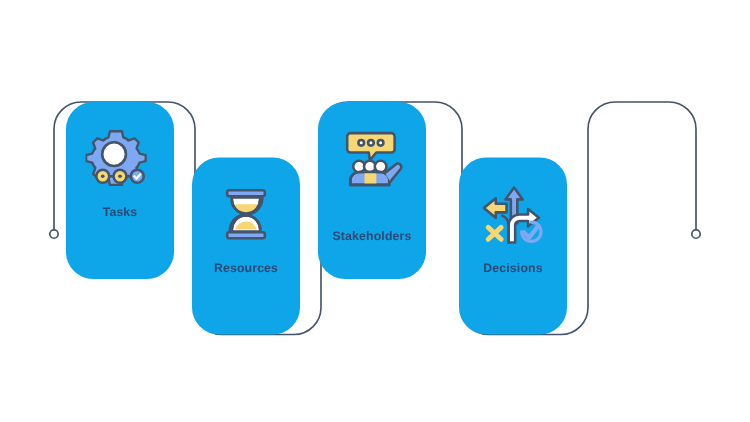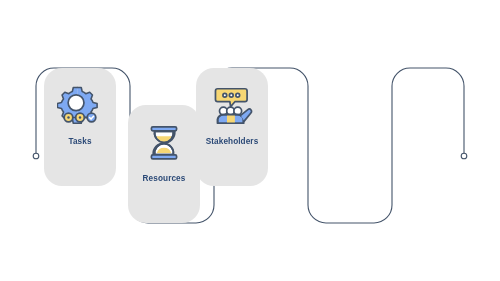--- a/index.html
+++ b/index.html
@@ -23,21 +23,21 @@
     top: 0;
     left: 0;
     width: 500px;
     height: 281px;
   }
   .card {
     position: absolute;
     width: 72px;
     height: 118px;
     border-radius: 18px;
-    background: #e5e5e5;
+    background: #0ea5e9;
     display: flex;
     flex-direction: column;
     align-items: center;
     justify-content: flex-start;
     box-sizing: border-box;
   }
   .card.up   { top: 68px; }
   .card.down { top: 105px; }
   .card-icon {
     margin-top: 15px;
@@ -128,21 +128,21 @@
         <path d="M19 16 h26 a13 13 0 0 1 -13 15 a13 13 0 0 1 -13 -15 z" fill="none"></path>
         <path d="M19 48 h26 a13 13 0 0 0 -13 -15 a13 13 0 0 0 -13 15 z" fill="none"></path>
 
         <rect x="14.5" y="9.5" width="35" height="5.5" rx="2" fill="#7ea9f2"></rect>
         <rect x="14.5" y="48.5" width="35" height="5.5" rx="2" fill="#7ea9f2"></rect>
       </g>
     </svg>
     <div class="card-label">Resources</div>
   </div>
 
-  <div class="card up" style="left:196px;">
+  <div class="card up" style="left:212px;gap:16px;">
     <svg class="card-icon" viewBox="0 0 64 64">
       <g stroke="#44546a" stroke-width="2.4" stroke-linejoin="round" stroke-linecap="round">
 
         <path d="M12 8 h38 a3 3 0 0 1 3 3 v12 a3 3 0 0 1 -3 3 h-14 l-6 7 -1 -7 h-17
                  a3 3 0 0 1 -3 -3 v-12 a3 3 0 0 1 3 -3 z" fill="#f7d774"></path>
         <circle cx="22" cy="17" r="2.6" fill="#ffffff"></circle>
         <circle cx="31" cy="17" r="2.6" fill="#ffffff"></circle>
         <circle cx="40" cy="17" r="2.6" fill="#ffffff"></circle>
 
         <circle cx="20" cy="39" r="5.4" fill="#ffffff"></circle>
@@ -152,15 +152,39 @@
         <path d="M12 50 a9 9 0 0 1 9 -6 h18 a9 9 0 0 1 9 6 v6 h-36 z" fill="#7ea9f2"></path>
         <rect x="25" y="44" width="11" height="12" fill="#f7d774" stroke="none"></rect>
         <path d="M12 50 a9 9 0 0 1 9 -6 h18 a9 9 0 0 1 9 6 v6 h-36 z" fill="none"></path>
 
         <path d="M44 45 l10 -8 a3.2 3.2 0 0 1 4 5 l-9 11" fill="#7ea9f2"></path>
       </g>
     </svg>
     <div class="card-label">Stakeholders</div>
   </div>
 
+  <div class="card down" style="left:306px;">
+    <svg class="card-icon" viewBox="0 0 64 64">
+      <g stroke="#44546a" stroke-width="2.4" stroke-linejoin="round" stroke-linecap="round">
+
+        <path d="M26 22 l-10 0 0 -5 -11 9 11 9 0 -5 10 0 z" fill="#f7d774"></path>
+
+        <path d="M30 40 l0 -22 -5 0 8 -11 8 11 -5 0 0 22 z" fill="#7ea9f2"></path>
+
+        <path d="M28 58 l0 -16 a10 10 0 0 1 10 -10 l8 0 0 -5 10 8 -10 8 0 -5 -8 0
+                 a4 4 0 0 0 -4 4 l0 16 z" fill="#ffffff"></path>
+
+        <path d="M28 58 l0 -16 a10 10 0 0 0 -6 -9" fill="none"></path>
+      </g>
+
+      <g stroke="#f7d774" stroke-width="4.6" stroke-linecap="round">
+        <line x1="9" y1="44" x2="21" y2="55"></line>
+        <line x1="21" y1="44" x2="9" y2="55"></line>
+      </g>
+
+      <path d="M40 48 a9 9 0 1 0 9 -9" fill="none" stroke="#7ea9f2" stroke-width="3" stroke-linecap="round"></path>
+      <path d="M42 48.5 l5 5 8.5 -11" fill="none" stroke="#7ea9f2" stroke-width="4" stroke-linecap="round" stroke-linejoin="round"></path>
+    </svg>
+    <div class="card-label">Decisions</div>
+  </div>
 
 
 </div>
 
 </body></html>

